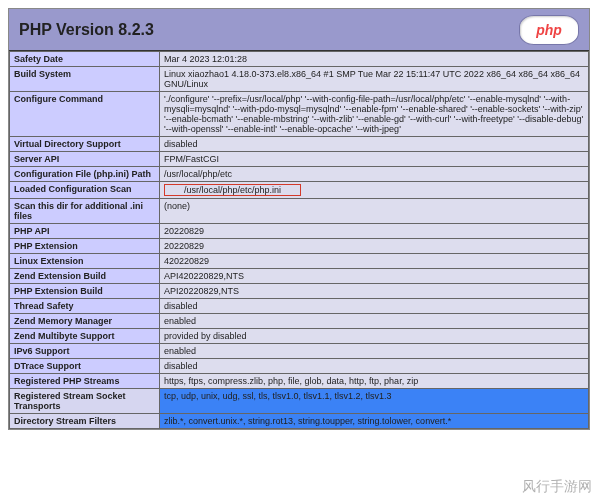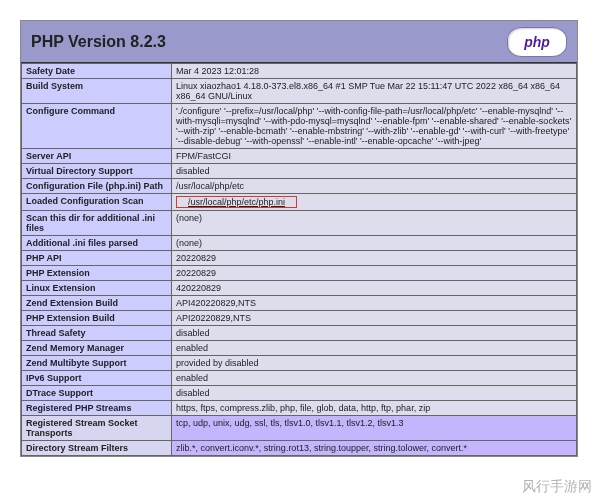--- a/index.html
+++ b/index.html
@@ -7,21 +7,21 @@
     font-family: Arial, Helvetica, sans-serif;
     font-size: 10px;
     background: #fff;
     width: 598px;
     height: 500px;
     overflow: hidden;
     position: relative;
   }
   .outer {
     border: 1px solid #888;
-    margin: 20px;
+    margin: 8px;
     background: #fff;
   }
   .header {
     background: #9999cc;
     border-bottom: 1px solid #333;
     padding: 6px 10px;
     display: flex;
     justify-content: space-between;
     align-items: center;
     height: 42px;
@@ -35,21 +35,21 @@
     width: 60px;
     height: 30px;
     background: #fff;
     border: 1px solid #7777aa;
     border-radius: 15px / 12px;
     display: flex;
     align-items: center;
     justify-content: center;
     font-weight: bold;
     font-style: italic;
-    color: #4c1d95;
+    color: #ef4444;
     font-size: 14px;
     box-shadow: inset 1px 1px 2px rgba(0,0,0,0.2);
   }
   table {
     width: 100%;
     border-collapse: collapse;
     table-layout: fixed;
   }
   td {
     border: 1px solid #666;
@@ -63,26 +63,25 @@
     background: #ccccff;
     font-weight: bold;
     width: 150px;
     color: #222;
   }
   td.value {
     background: #ddddee;
     color: #222;
   }
   tr.reg td.label { background: #d6d6f0; }
-  tr.reg td.value { background: #c4b5fd; }
+  tr.reg td.value { background: #3b82f6; }
   .highlight-box {
     display: inline-block;
     border: 1.5px solid #d43a2a;
-    padding: 0 11px;
-    text-decoration: underline;
+    padding: 0 19px;
   }
   .watermark {
     position: absolute;
     right: 6px;
     bottom: 4px;
     font-size: 14px;
     color: rgba(80,80,80,0.45);
     font-family: "Microsoft YaHei", sans-serif;
     pointer-events: none;
   }
@@ -109,41 +108,37 @@
         </tr>
         <tr>
           <td class="label">Build System</td>
           <td class="value">Linux xiaozhao1 4.18.0-373.el8.x86_64 #1 SMP Tue Mar 22 15:11:47 UTC 2022 x86_64 x86_64 x86_64 GNU/Linux</td>
         </tr>
         <tr>
           <td class="label">Configure Command</td>
           <td class="value">'./configure' '--prefix=/usr/local/php' '--with-config-file-path=/usr/local/php/etc' '--enable-mysqlnd' '--with-mysqli=mysqlnd' '--with-pdo-mysql=mysqlnd' '--enable-fpm' '--enable-shared' '--enable-sockets' '--with-zip' '--enable-bcmath' '--enable-mbstring' '--with-zlib' '--enable-gd' '--with-curl' '--with-freetype' '--disable-debug' '--with-openssl' '--enable-intl' '--enable-opcache' '--with-jpeg'</td>
         </tr>
         <tr>
+          <td class="label">Virtual Directory Support</td>
+          <td class="value">disabled</td>
+        </tr>
+        <tr>
           <td class="label">Server API</td>
           <td class="value">FPM/FastCGI</td>
-        </tr>
-        <tr>
-          <td class="label">Virtual Directory Support</td>
-          <td class="value">disabled</td>
         </tr>
         <tr>
           <td class="label">Configuration File (php.ini) Path</td>
           <td class="value">/usr/local/php/etc</td>
         </tr>
         <tr>
           <td class="label">Loaded Configuration Scan</td>
           <td class="value"><span class="highlight-box">/usr/local/php/etc/php.ini</span></td>
         </tr>
         <tr>
           <td class="label">Scan this dir for additional .ini files</td>
-          <td class="value">(none)</td>
-        </tr>
-        <tr>
-          <td class="label">Additional .ini files parsed</td>
           <td class="value">(none)</td>
         </tr>
         <tr>
           <td class="label">PHP API</td>
           <td class="value">20220829</td>
         </tr>
         <tr>
           <td class="label">PHP Extension</td>
           <td class="value">20220829</td>
         </tr>
@@ -182,19 +177,19 @@
         <tr>
           <td class="label">Registered PHP Streams</td>
           <td class="value">https, ftps, compress.zlib, php, file, glob, data, http, ftp, phar, zip</td>
         </tr>
         <tr class="reg">
           <td class="label">Registered Stream Socket Transports</td>
           <td class="value">tcp, udp, unix, udg, ssl, tls, tlsv1.0, tlsv1.1, tlsv1.2, tlsv1.3</td>
         </tr>
         <tr class="reg">
           <td class="label">Directory Stream Filters</td>
-          <td class="value">zlib.*, convert.iconv.*, string.rot13, string.toupper, string.tolower, convert.*</td>
+          <td class="value">zlib.*, convert.unix.*, string.rot13, string.toupper, string.tolower, convert.*</td>
         </tr>
       </tbody>
   </table>
 </div>
 
 <div class="watermark">风行手游网</div>
 
 </body></html>

